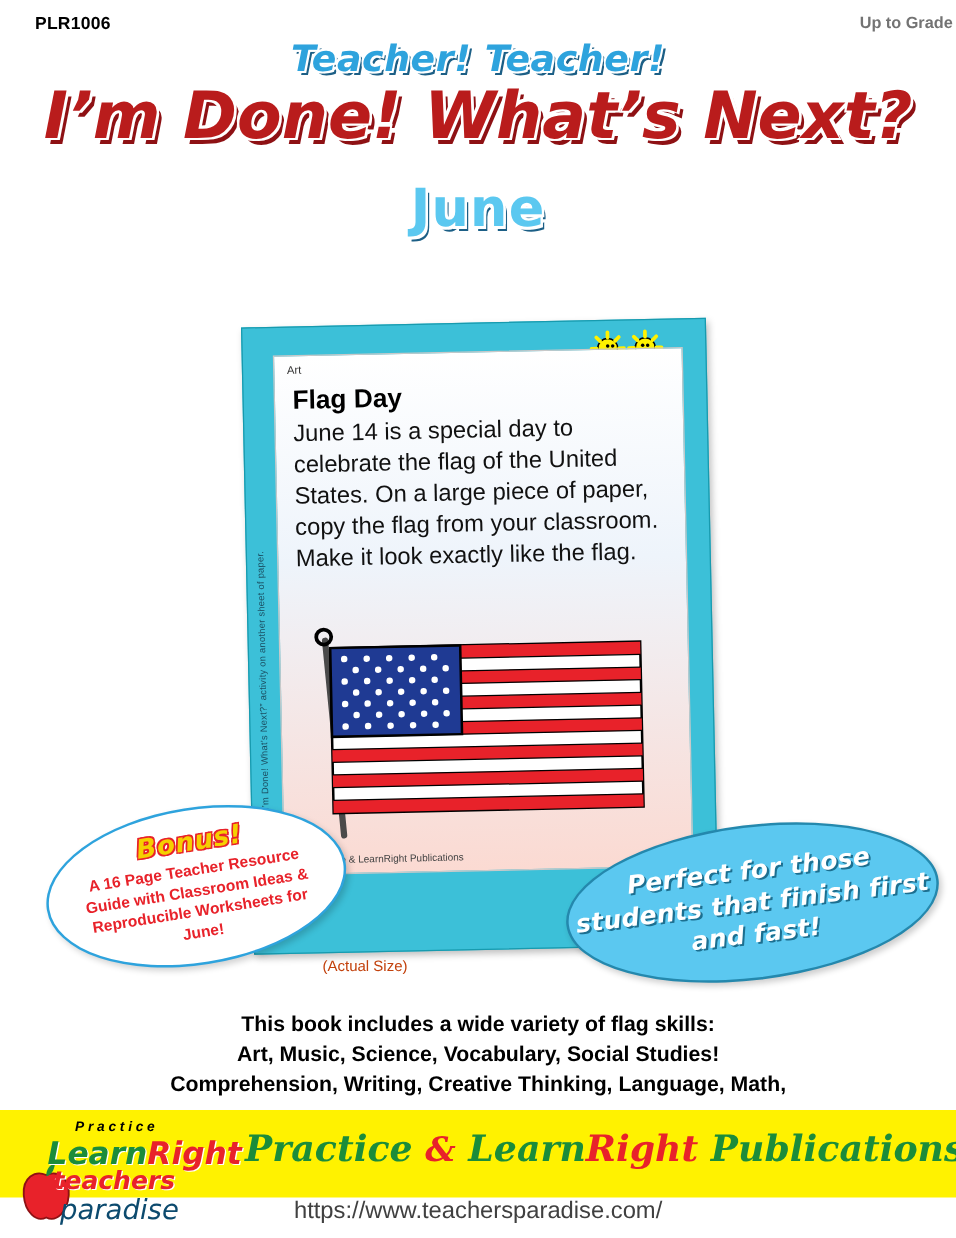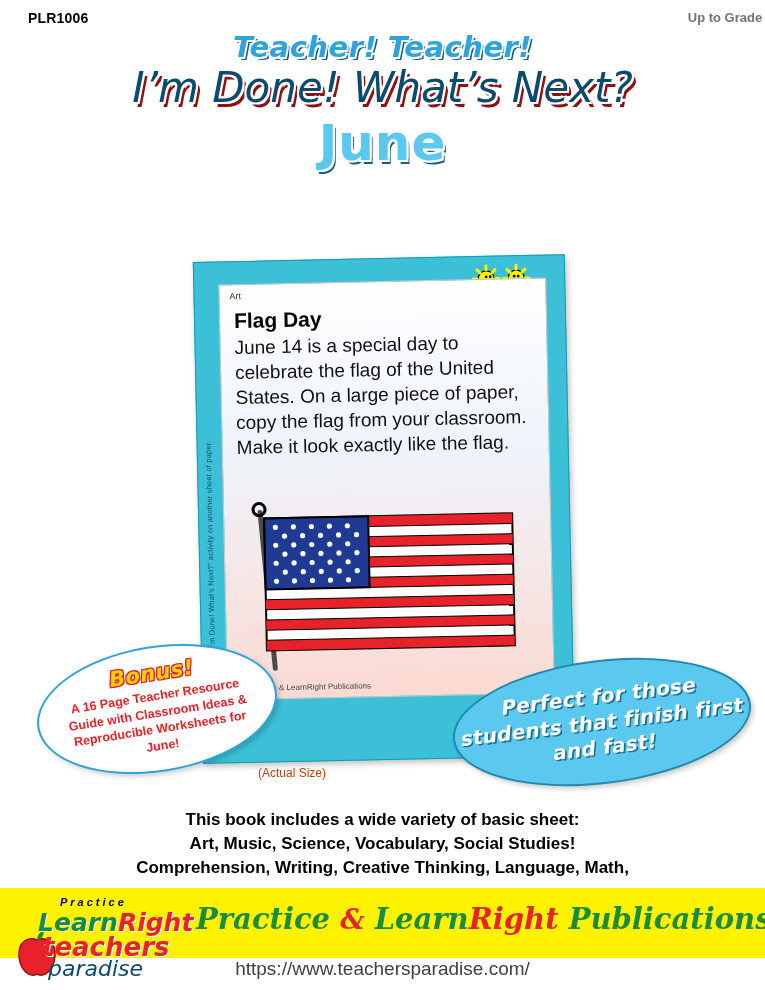--- a/index.html
+++ b/index.html
@@ -60,24 +60,24 @@
     text-shadow:
       -1.5px -1.5px 0 #ffffff,
       1.5px -1.5px 0 #ffffff,
       -1.5px  1.5px 0 #ffffff,
       1.5px  1.5px 0 #ffffff,
       3px 3px 0 #1c5f86;
     line-height: 1.05;
   }
   .line-done {
     font-family: "DejaVu Sans", sans-serif;
-    font-size: 42px;
-    font-weight: normal;
-    font-style: italic;
-    color: #0c4a6e;
+    font-size: 52px;
+    font-weight: bold;
+    font-style: italic;
+    color: #b91c1c;
     letter-spacing: 0px;
     text-shadow:
       -2px -2px 0 #ffffff,
       2px -2px 0 #ffffff,
       -2px  2px 0 #ffffff,
       2px  2px 0 #ffffff,
       4px 5px 0 #8e1114;
     line-height: 1.12;
     margin-top: 2px;
   }
@@ -92,31 +92,31 @@
       -1.5px -1.5px 0 #ffffff,
       1.5px -1.5px 0 #ffffff,
       -1.5px  1.5px 0 #ffffff,
       1.5px  1.5px 0 #ffffff,
       3px 3px 0 #1c5f86;
     line-height: 1.2;
     margin-top: 4px;
   }
   .line-month {
     font-family: "DejaVu Sans", sans-serif;
-    font-size: 50px;
+    font-size: 42px;
     font-weight: bold;
     color: #5bc8f0;
     letter-spacing: 1px;
     text-shadow:
       -2px -2px 0 #ffffff,
       2px -2px 0 #ffffff,
       -2px  2px 0 #ffffff,
       2px  2px 0 #ffffff,
       3px 4px 0 #1c5f86;
-    margin-top: 6px;
+    margin-top: 22px;
     line-height: 1.05;
   }
 
   
   .card-wrap {
     position: absolute;
     left: 198px;
     top: 258px;
     width: 372px;
     height: 502px;
@@ -314,21 +314,21 @@
     font-style: italic;
     color: #1b8c3a;
     text-shadow: 1px 1px 0 #ffffff;
   }
   .logo-learnright .r { color: #e8222a; }
   .logo-teachers {
     position: absolute;
     left: 30px;
     top: 42px;
     font-family: "DejaVu Sans", sans-serif;
-    font-size: 26px;
+    font-size: 20px;
     font-weight: bold;
     font-style: italic;
     color: #e8222a;
     text-shadow: 1px 1px 0 #ffffff;
   }
   .logo-paradise {
     position: absolute;
     left: 36px;
     top: 66px;
     font-family: "DejaVu Sans", sans-serif;
@@ -512,21 +512,21 @@
 <div class="bonus-oval">
   <div class="bonus-title">Bonus!</div>
   <div class="bonus-text">A 16 Page Teacher Resource Guide with Classroom Ideas &amp; Reproducible Worksheets for June!</div>
 </div>
 
 <div class="perfect-oval">
   <div class="perfect-text">Perfect for those students that finish first and fast!</div>
 </div>
 
 <div class="skills">
-  <div>This book includes a wide variety of basic sheet:</div>
+  <div>This book includes a wide variety of flag skills:</div>
   <div>Art, Music, Science, Vocabulary, Social Studies!</div>
   <div>Comprehension, Writing, Creative Thinking, Language, Math,</div>
 </div>
 
 <div class="footer"></div>
 
 <div class="logo-box">
   <div class="apple">
     <svg width="46" height="50" viewBox="0 0 46 50">
       <path d="M23 10 C14 6 4 12 5 26 C6 40 15 48 23 44 C31 48 40 40 41 26 C42 12 32 6 23 10 Z" fill="#e8222a" stroke="#8e1114" stroke-width="1.5"></path>

